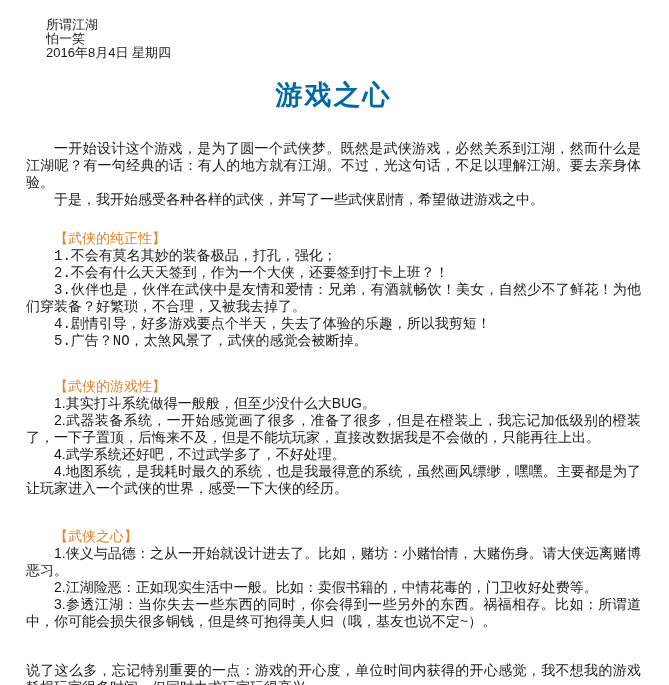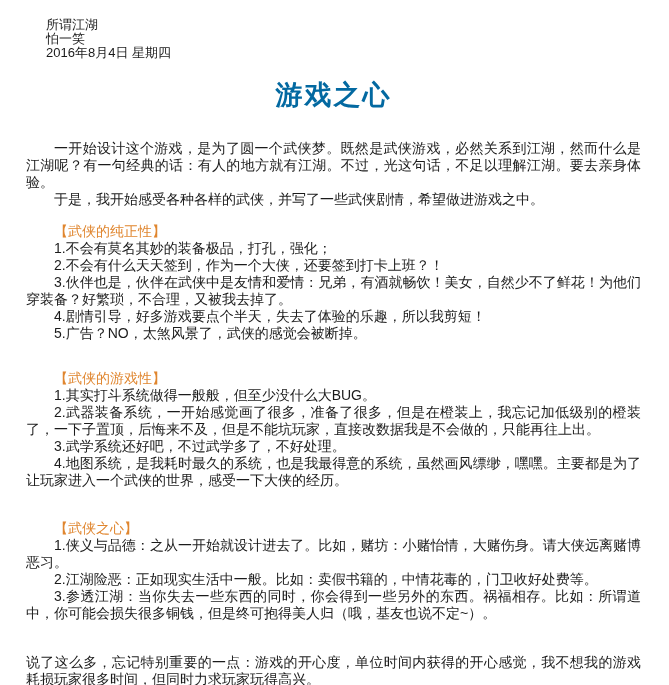--- a/index.html
+++ b/index.html
@@ -47,21 +47,21 @@
       text-indent: 0;
     }
     .sec-heading {
       color: #e0862f;
       font-size: 14px;
       line-height: 17px;
       font-weight: normal;
       text-indent: 2em;
       margin: 0;
     }
-    .section.gap-sm { margin-top: 15px; }
+    .section.gap-sm { margin-top: 23px; font-family: Liberation Mono, monospace; }
     .section.gap-md { margin-top: 28px; }
     .section.gap-lg { margin-top: 31px; }
     .outro { margin-top: 32px; }
   </style>
 </head>
 <body>
 
 <div class="page">
 
   <header class="meta">
@@ -81,21 +81,21 @@
     <p>2.不会有什么天天签到，作为一个大侠，还要签到打卡上班？！</p>
     <p>3.伙伴也是，伙伴在武侠中是友情和爱情：兄弟，有酒就畅饮！美女，自然少不了鲜花！为他们穿装备？好繁琐，不合理，又被我去掉了。</p>
     <p>4.剧情引导，好多游戏要点个半天，失去了体验的乐趣，所以我剪短！</p>
     <p>5.广告？NO，太煞风景了，武侠的感觉会被断掉。</p>
   </section>
 
   <section class="section gap-md">
     <h2 class="sec-heading">【武侠的游戏性】</h2>
     <p>1.其实打斗系统做得一般般，但至少没什么大BUG。</p>
     <p>2.武器装备系统，一开始感觉画了很多，准备了很多，但是在橙装上，我忘记加低级别的橙装了，一下子置顶，后悔来不及，但是不能坑玩家，直接改数据我是不会做的，只能再往上出。</p>
-    <p>3.武学系统还好吧，不过武学多了，不好处理。</p>
+    <p>4.武学系统还好吧，不过武学多了，不好处理。</p>
     <p>4.地图系统，是我耗时最久的系统，也是我最得意的系统，虽然画风缥缈，嘿嘿。主要都是为了让玩家进入一个武侠的世界，感受一下大侠的经历。</p>
   </section>
 
   <section class="section gap-lg">
     <h2 class="sec-heading">【武侠之心】</h2>
     <p>1.侠义与品德：之从一开始就设计进去了。比如，赌坊：小赌怡情，大赌伤身。请大侠远离赌博恶习。</p>
     <p>2.江湖险恶：正如现实生活中一般。比如：卖假书籍的，中情花毒的，门卫收好处费等。</p>
     <p>3.参透江湖：当你失去一些东西的同时，你会得到一些另外的东西。祸福相存。比如：所谓道中，你可能会损失很多铜钱，但是终可抱得美人归（哦，基友也说不定~）。</p>
   </section>
 

